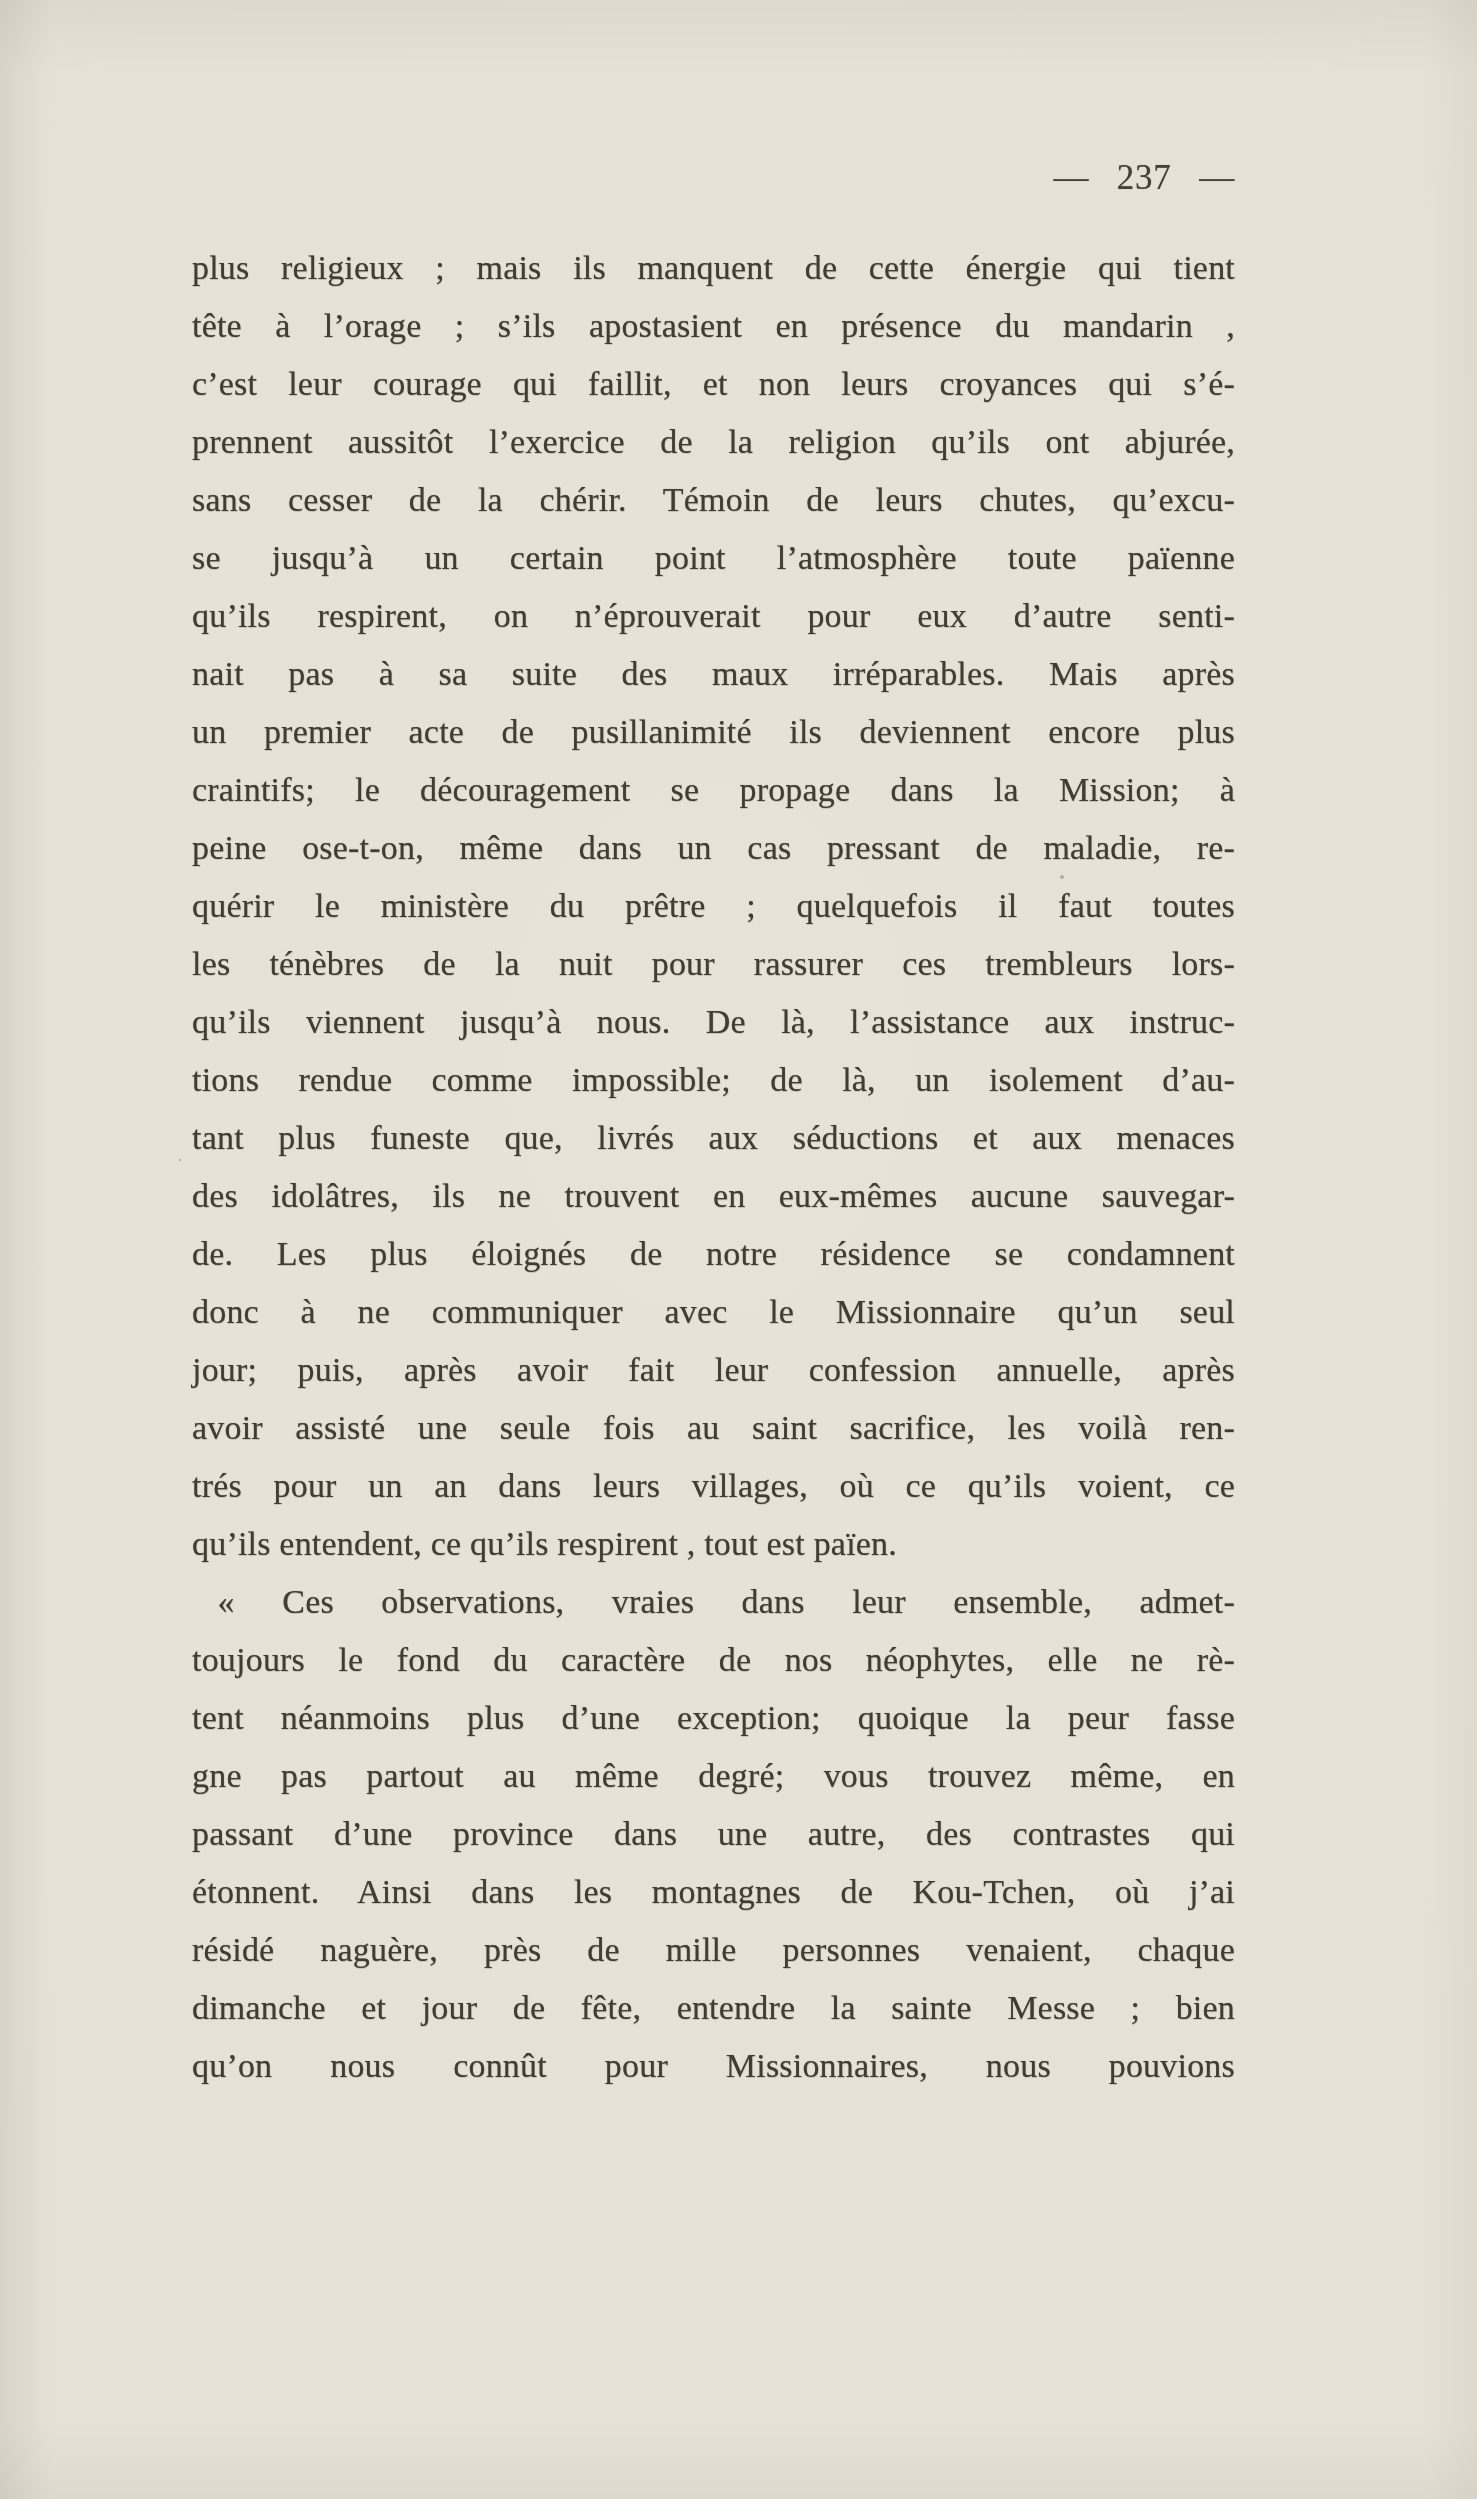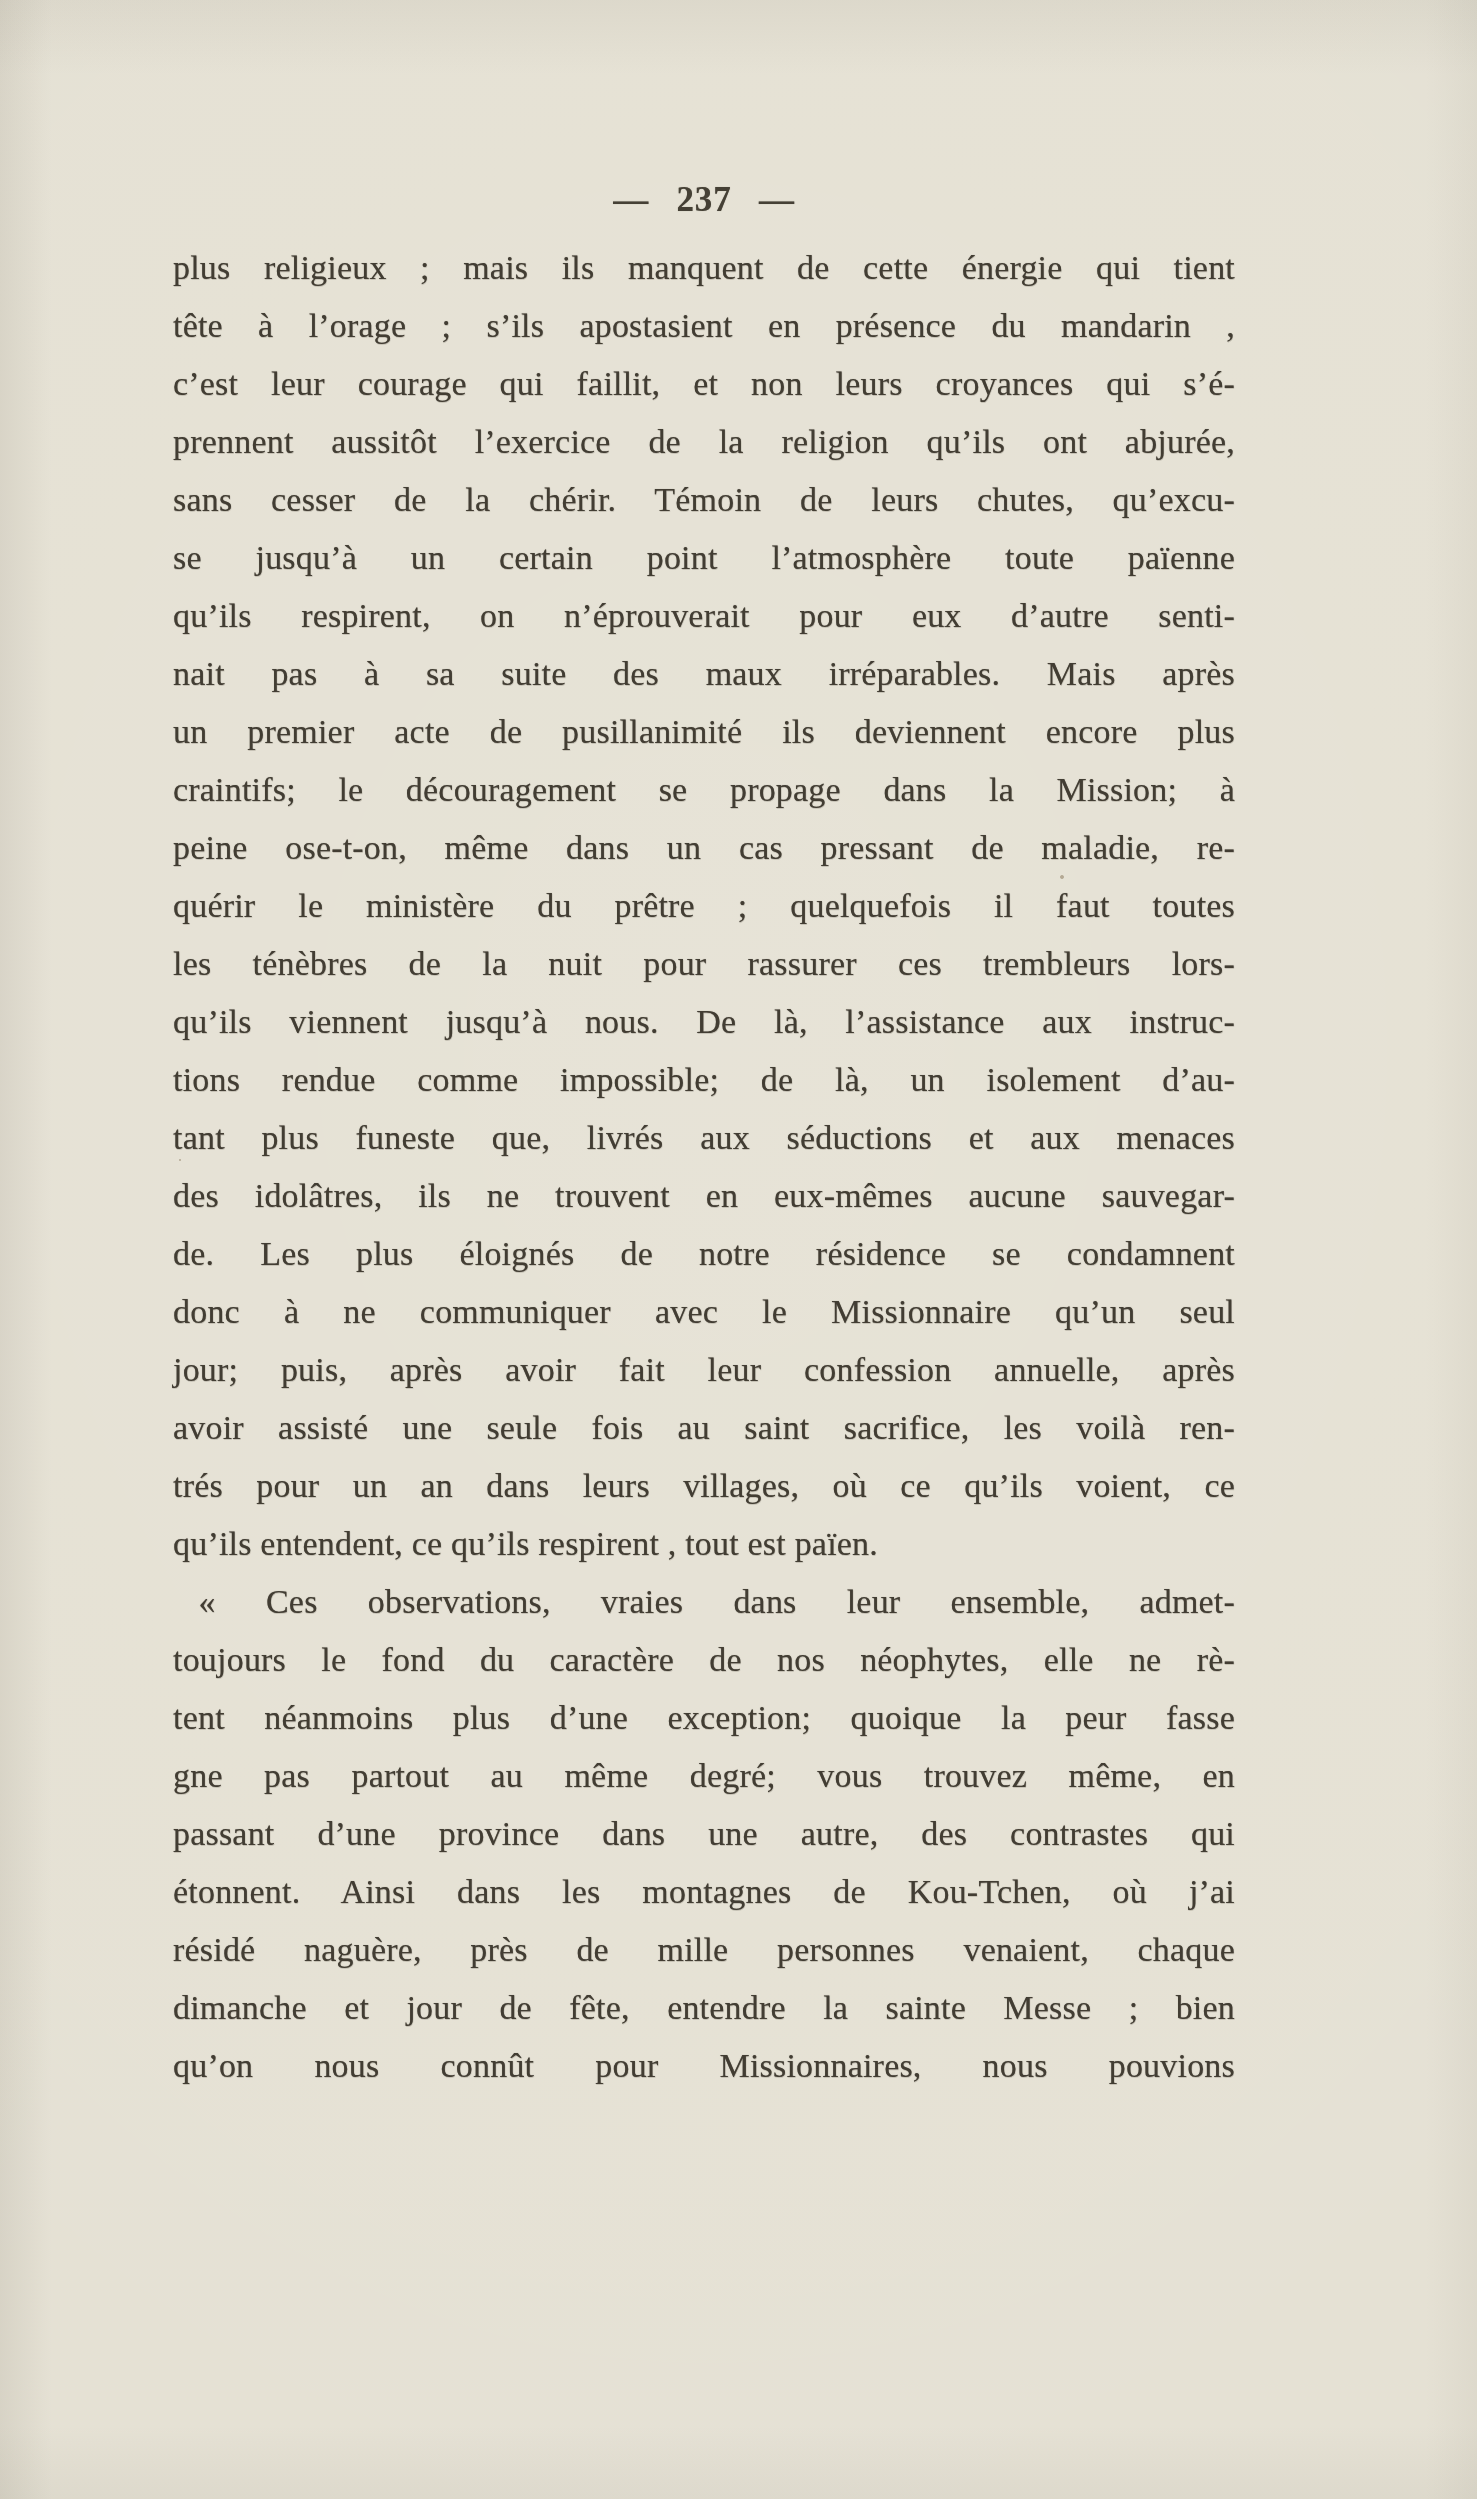--- a/index.html
+++ b/index.html
@@ -18,48 +18,48 @@
       radial-gradient(1.5px 1.5px at 544px 791px, rgba(140,110,70,0.30) 0 0.8px, rgba(0,0,0,0) 1.5px),
       radial-gradient(165% 125% at 48% 42%, rgba(255,255,255,0.07) 0%, rgba(0,0,0,0) 55%, rgba(90,82,66,0.09) 100%),
       linear-gradient(90deg, rgba(95,88,72,0.10) 0%, rgba(0,0,0,0) 3.5%, rgba(0,0,0,0) 96.5%, rgba(95,88,72,0.06) 100%),
       linear-gradient(180deg, rgba(95,88,72,0.07) 0%, rgba(0,0,0,0) 3%, rgba(0,0,0,0) 97%, rgba(95,88,72,0.06) 100%),
       #e5e1d4;
     font-family: "Liberation Serif", "DejaVu Serif", serif;
     color: #423d33;
   }
   .page-number {
     position: absolute;
-    top: 176px;
+    top: 154px;
     left: 173px;
     width: 1062px;
-    text-align: center;
+    text-align: right;
     font-size: 35px;
     line-height: 47px;
     word-spacing: 18px;
     letter-spacing: 0.8px;
     color: #45403５;
     color: #454035;
     text-shadow: 0 0 0.8px rgba(66,61,51,0.5);
-    font-weight: bold;
   }
   .text-block {
     position: absolute;
     top: 239px;
     left: 173px;
     width: 1062px;
     font-size: 34px;
     letter-spacing: 0.2px;
     text-shadow: 0 0 0.8px rgba(66,61,51,0.55), 0.5px 0.7px 0 rgba(66,61,51,0.16);
   }
   .line {
     height: 58px;
     line-height: 58px;
     text-align: justify;
     text-align-last: justify;
     white-space: normal;
+    margin-left: 19px;
   }
   .line.para-end {
     text-align-last: left;
   }
   .line.indent {
     text-indent: 25.6px;
   }
 </style>
 </head>
 <body>

